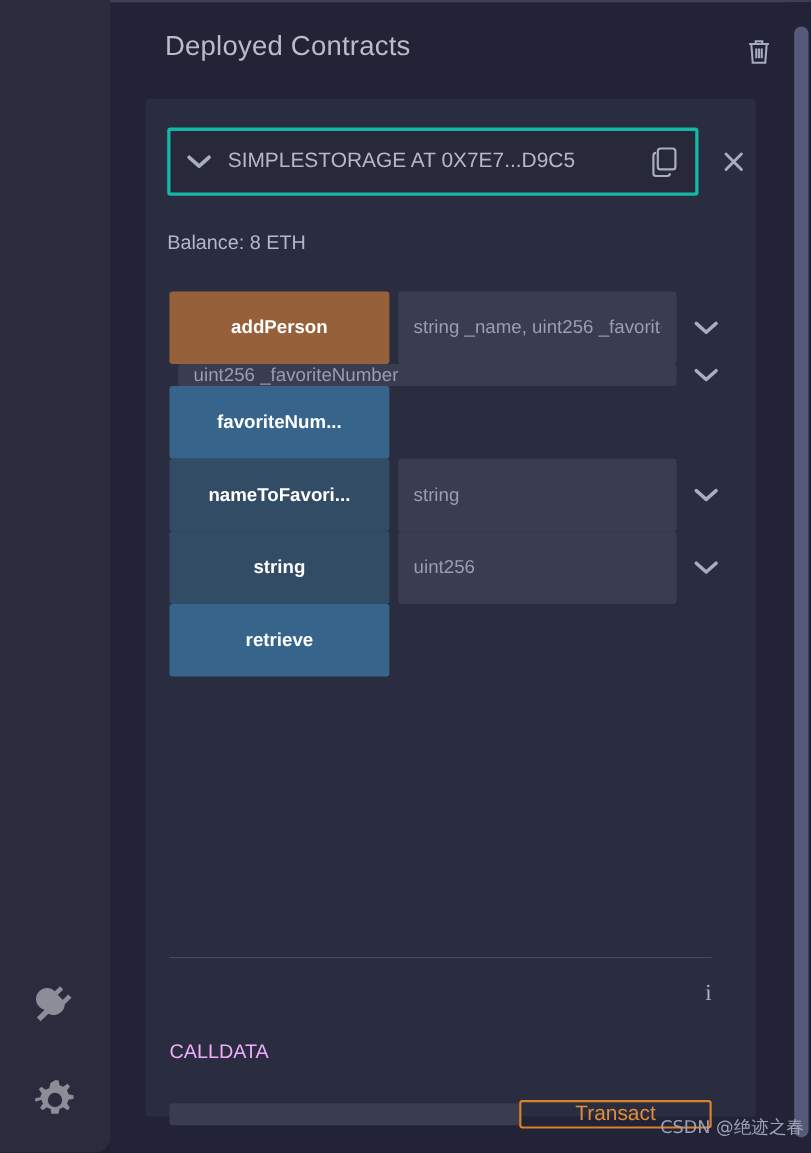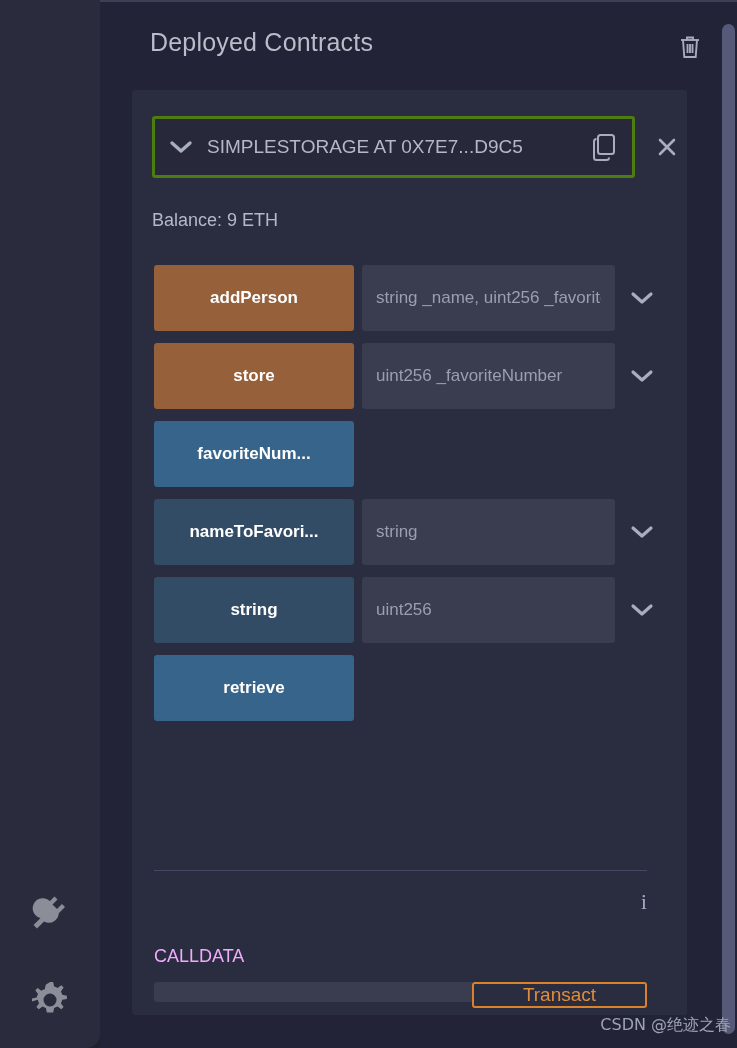--- a/index.html
+++ b/index.html
@@ -62,21 +62,21 @@
     width: 555px; height: 925px;
     background: #2a2c3f;
     border-radius: 3px;
   }
 
   
   #instance-titlebar {
     position: absolute; left: 20px; top: 26px;
     width: 483px; height: 62px;
     background: #272839;
-    border: 3px solid #4d7c0f;
+    border: 3px solid #14b8a6;
     border-radius: 3px;
     display: flex; align-items: center;
     overflow: hidden;
     cursor: pointer;
   }
   #instance-toggle {
     width: 52px; display: flex; align-items: center; justify-content: center;
     color: #a9adc0; flex: 0 0 auto; cursor: pointer;
   }
   #instance-name {
@@ -99,21 +99,20 @@
   #balance-text {
     position: absolute; left: 20px; top: 120px;
     font-size: 18px; color: #b4b8c8;
   }
 
   
   #fn-list { position: absolute; left: 22px; top: 175px; width: 515px; }
   .fn-row {
     position: relative;
     display: flex; align-items: stretch;
-    margin-bottom: 12px;
   }
   .fn-btn {
     width: 200px; min-height: 66px;
     border: none; border-radius: 3px;
     font-family: "Liberation Sans", sans-serif;
     font-size: 17px; font-weight: bold; color: #ffffff;
     display: flex; align-items: center; justify-content: center;
     cursor: pointer;
     padding: 0 8px;
     white-space: nowrap; overflow: hidden;
@@ -158,21 +157,21 @@
     display: flex; align-items: center; justify-content: center;
     color: #aab0c4; font-size: 21px; font-family: "Liberation Serif", serif;
   }
   #calldata-label {
     position: absolute; left: 22px; top: 856px;
     font-size: 18px; color: #f0abfc;
   }
   #calldata-row {
     position: absolute; left: 22px; top: 892px;
     width: 493px; height: 62px;
-    display: flex; align-items: flex-start;
+    display: flex; align-items: center;
   }
   #calldata-input {
     flex: 1 1 auto;
     background: #3a3c50;
     border: none; border-radius: 3px 0 0 3px;
     font-family: "Liberation Sans", sans-serif;
     font-size: 17px; color: #ffffff;
     padding: 0 14px; outline: none; min-width: 0;
   }
   #transact-btn {
@@ -268,34 +267,33 @@
           </svg>
         </span>
       </div>
 
       <div id="close-instance-btn">
         <svg width="22" height="22" viewBox="0 0 22 22" fill="none" stroke="currentColor" stroke-width="2.6" stroke-linecap="round" aria-hidden="true">
           <path d="M4 4 L18 18 M18 4 L4 18"></path>
         </svg>
       </div>
 
-      <div id="balance-text">Balance: 9 ETH</div>
+      <div id="balance-text">Balance: 8 ETH</div>
 
       <div id="fn-list">
           <div class="fn-row">
             <button class="fn-btn orange">addPerson</button>
             <input type="text" class="fn-input" placeholder="string _name, uint256 _favoriteNumber" style="">
             <span class="fn-caret">
               <svg width="30" height="20" viewBox="0 0 30 20" fill="none" stroke="currentColor" stroke-width="3.2" stroke-linecap="round" stroke-linejoin="round" aria-hidden="true">
                 <path d="M6 6 L15 14 L24 6"></path>
               </svg>
             </span>
           </div>
           <div class="fn-row">
-            <button class="fn-btn orange">store</button>
             <input type="text" class="fn-input" placeholder="uint256 _favoriteNumber" style="">
             <span class="fn-caret">
               <svg width="30" height="20" viewBox="0 0 30 20" fill="none" stroke="currentColor" stroke-width="3.2" stroke-linecap="round" stroke-linejoin="round" aria-hidden="true">
                 <path d="M6 6 L15 14 L24 6"></path>
               </svg>
             </span>
           </div>
           <div class="fn-row no-input">
             <button class="fn-btn blue-light">favoriteNum...</button>
             <input type="text" class="fn-input" placeholder="" style="">

